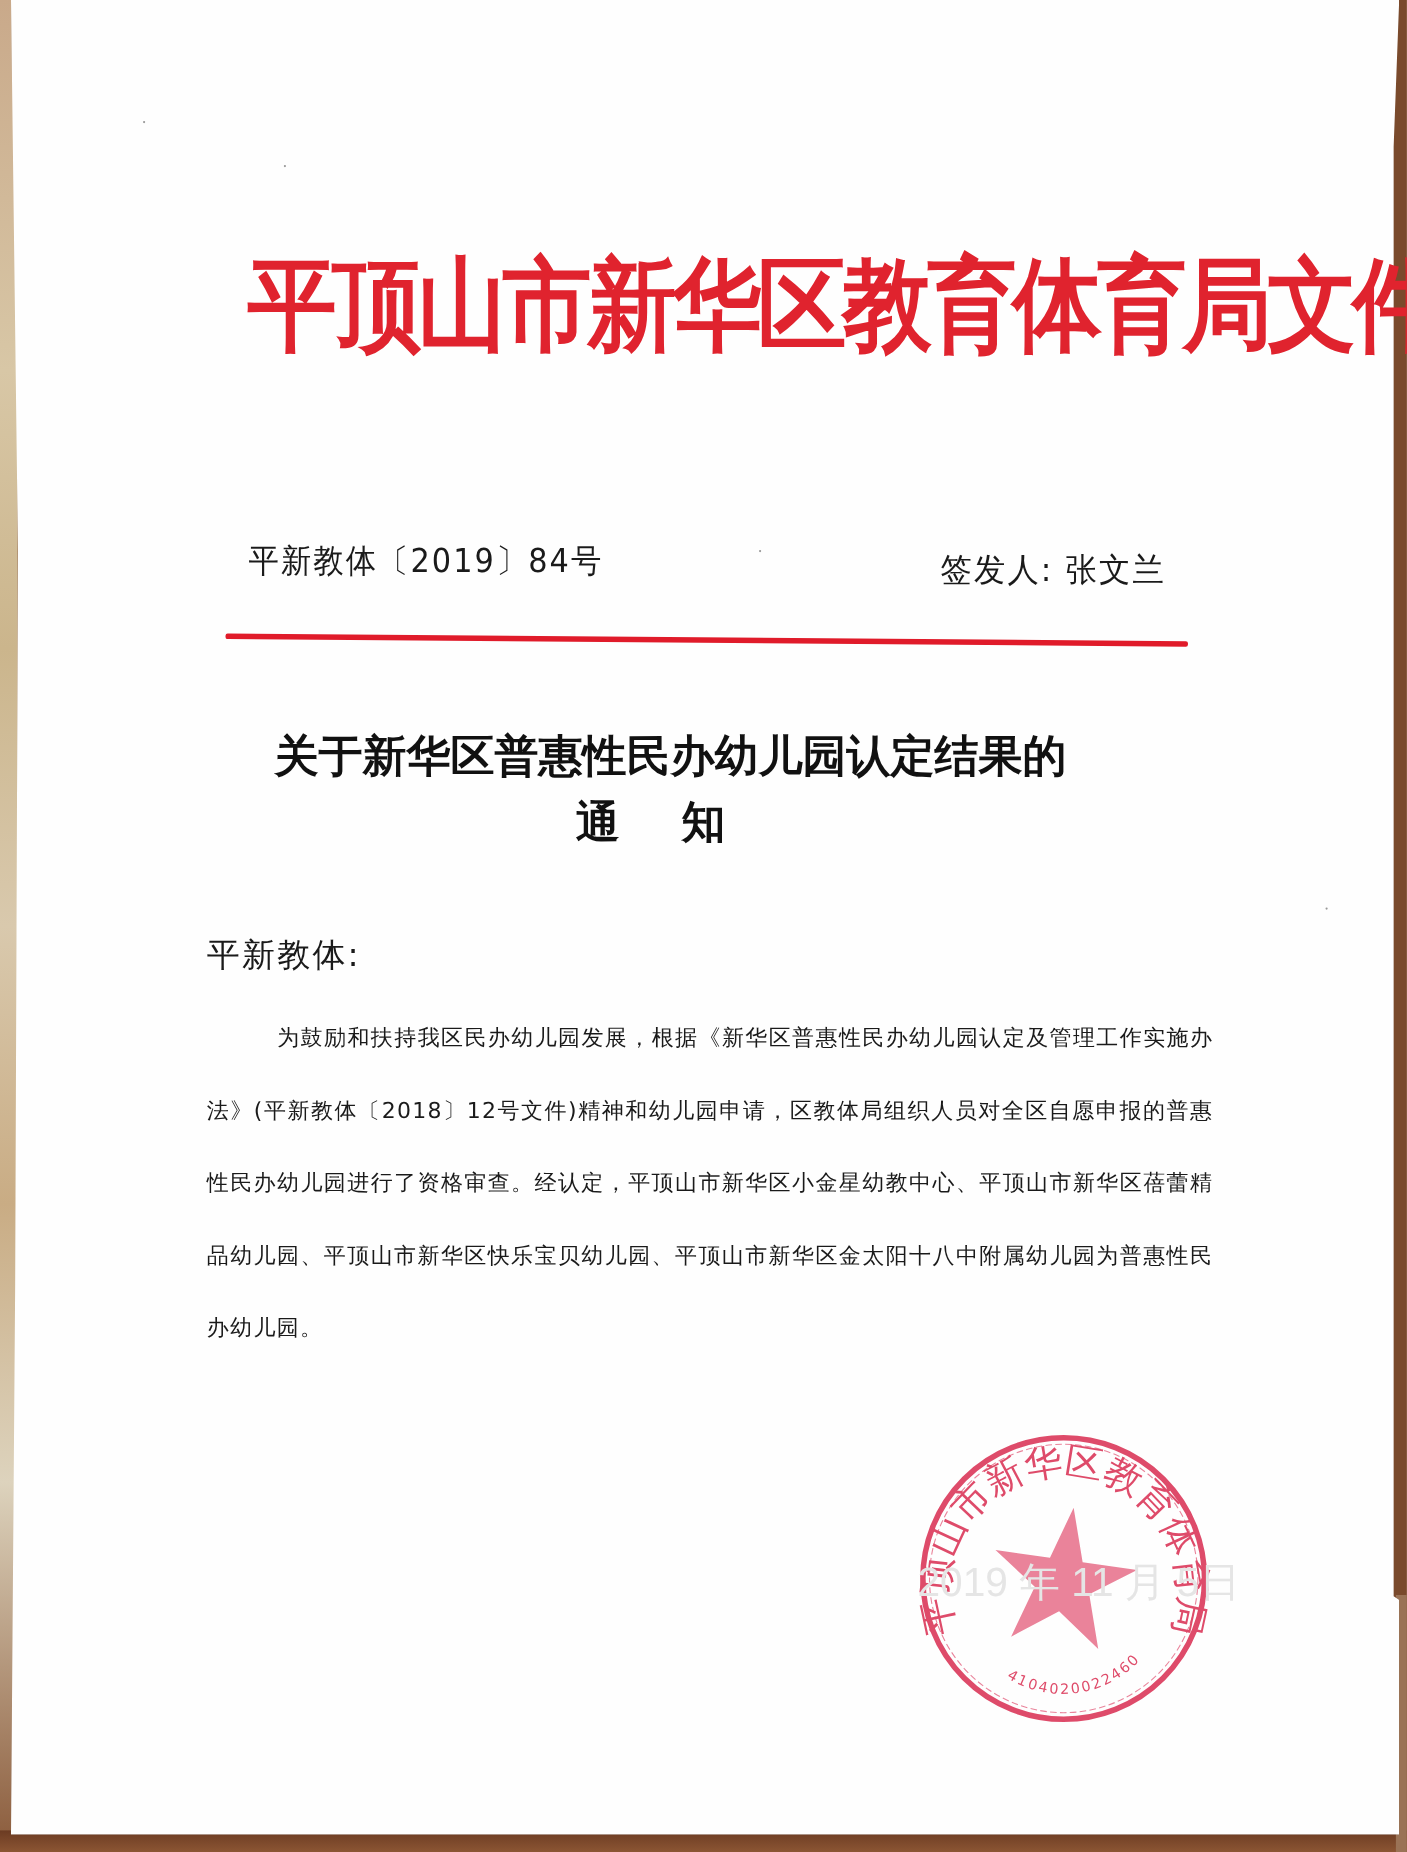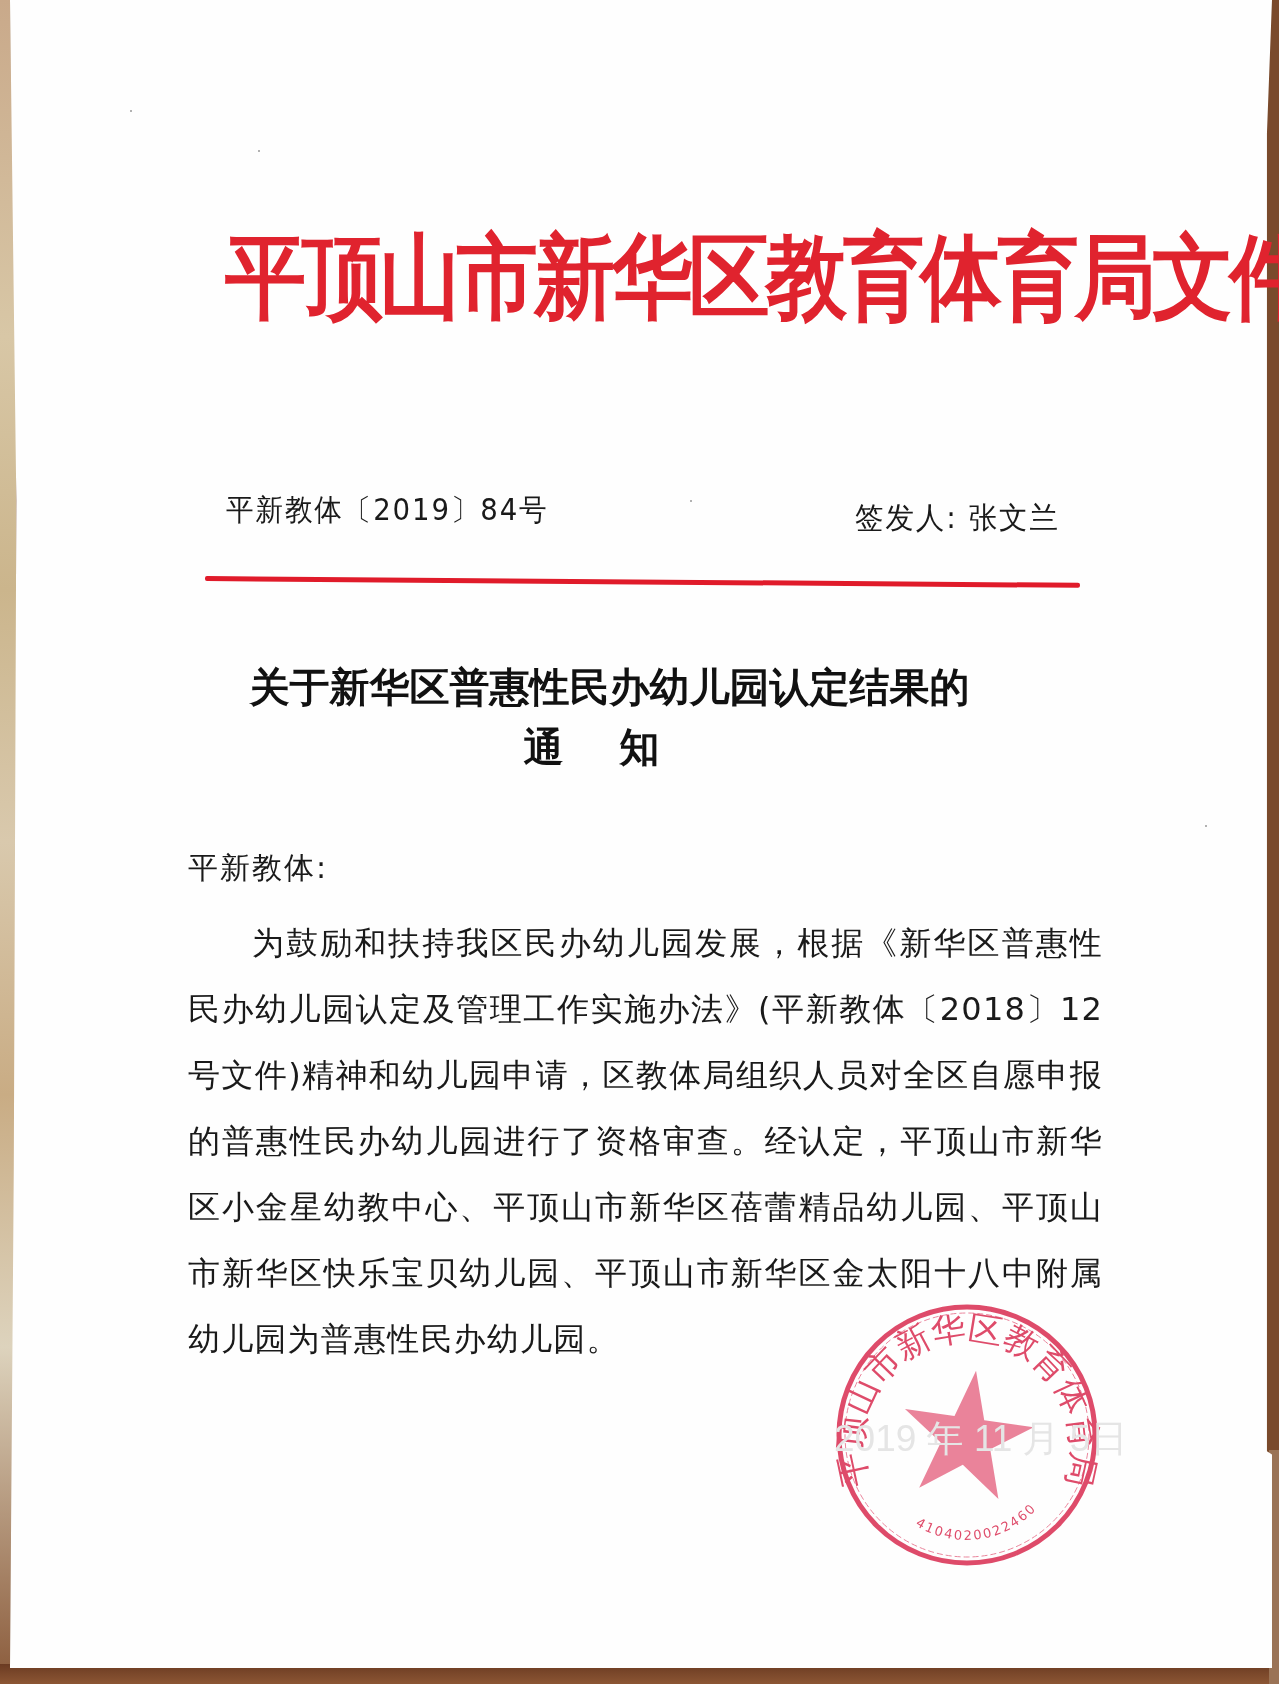--- a/index.html
+++ b/index.html
@@ -71,21 +71,21 @@
   .title-1 { top:660px; left:-30px; letter-spacing:0px; }
   .title-2 { top:720px; left:-20px; letter-spacing:56px; }
   .salutation {
     position:absolute; left:188px; top:848px;
     font-size:30px; color:#1a1a1a;
     font-family: "DejaVu Sans", sans-serif;
     letter-spacing:2px;
   }
   .body-text {
     position:absolute; left:188px; top:910px; width:915px;
-    font-size:32px; color:#1a1a1a;
+    font-size:20px; color:#1a1a1a;
     font-family: "DejaVu Sans", sans-serif;
     line-height:66px;
     text-align:justify;
     text-align-last:left;
     letter-spacing:1.2px;
     text-indent:64px;
   }
   .seal {
     position:absolute; left:832px; top:1300px; width:270px; height:270px;
     opacity:0.82;

